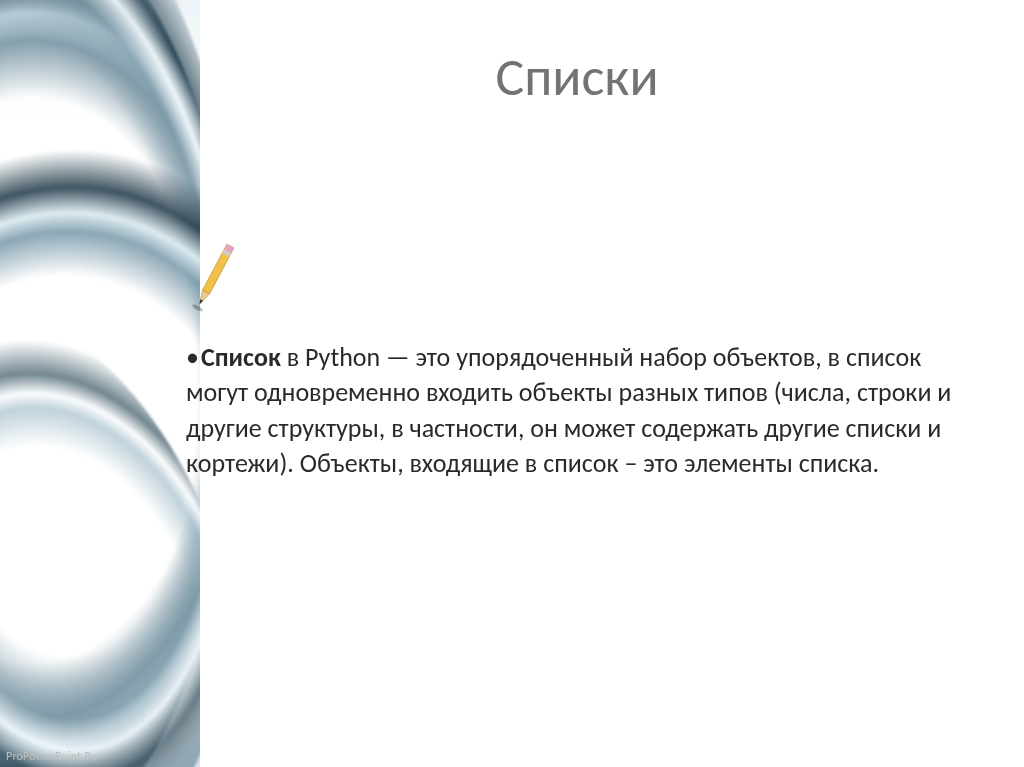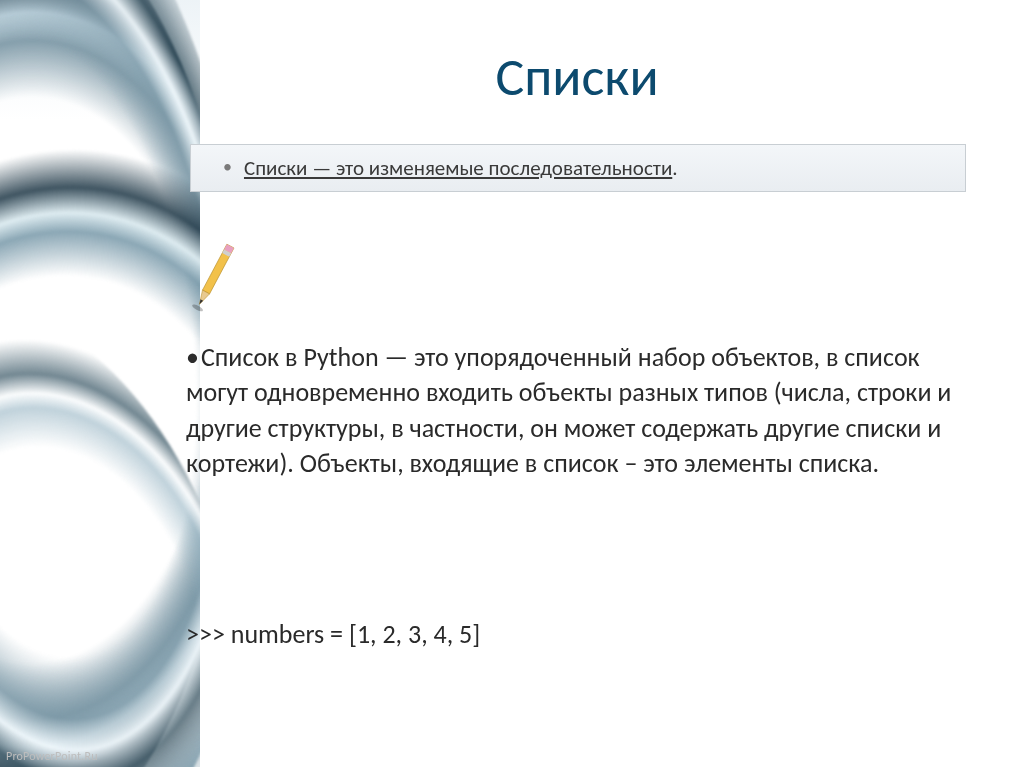--- a/index.html
+++ b/index.html
@@ -69,21 +69,21 @@
     height: 120px;
     background: linear-gradient(180deg, rgba(235,242,246,0.9), rgba(180,200,210,0.0));
   }
   .title {
     position: absolute;
     top: 44px;
     left: 190px;
     right: 60px;
     text-align: center;
     font-size: 54px;
-    color: #0c4a6e;
+    color: #737373;
   }
   .subtitle-box {
     position: absolute;
     top: 144px;
     left: 190px;
     width: 776px;
     background: linear-gradient(180deg, #f3f6f9 0%, #e9edf1 100%);
     border: 1px solid #c8ced3;
     padding: 10px 18px 10px 32px;
     box-sizing: border-box;
@@ -116,21 +116,21 @@
     width: 790px;
     font-size: 26px;
     line-height: 1.36;
     color: #2a2a2a;
   }
   .body-text .dot {
     font-size: 26px;
     color: #2a2a2a;
     margin-right: 2px;
   }
-  .body-text b { font-weight: normal; }
+  .body-text b { font-weight: bold; }
   .code-line {
     position: absolute;
     left: 186px;
     top: 618px;
     font-size: 26px;
     color: #2a2a2a;
   }
   .watermark {
     position: absolute;
     left: 6px;
@@ -149,38 +149,34 @@
   <div class="bg-swirl">
     <div class="bg-top-gloss"></div>
     <div class="strand strand1"></div>
     <div class="strand strand2"></div>
     <div class="strand strand3"></div>
     <div class="strand strand4"></div>
   </div>
 
   <div class="title">Списки</div>
 
-  <div class="subtitle-box">
-    <span class="bullet">•</span><span class="link">Списки — это изменяемые последовательности</span><span>.</span>
-  </div>
 
   <div class="pencil">
     <svg width="56" height="90" viewBox="0 0 56 90">
       <g transform="rotate(28 28 45)">
         <rect x="24" y="10" width="8" height="52" fill="#f2c14a" stroke="#b98f2a" stroke-width="0.6"></rect>
         <rect x="24" y="10" width="8" height="6" fill="#e8a0c0"></rect>
         <rect x="24" y="16" width="8" height="4" fill="#cfcfcf"></rect>
         <polygon points="24,62 32,62 28,76" fill="#e8c98f" stroke="#b98f2a" stroke-width="0.5"></polygon>
         <polygon points="26.5,71 29.5,71 28,76" fill="#333"></polygon>
         <ellipse cx="28" cy="80" rx="6" ry="2.2" fill="rgba(0,0,0,0.25)"></ellipse>
       </g>
     </svg>
   </div>
 
   <div class="body-text">
     <span class="dot">•</span><b>Список</b><span> в Python — это упорядоченный набор объектов, в список могут одновременно входить объекты разных типов (числа, строки и другие структуры, в частности, он может содержать другие списки и кортежи). Объекты, входящие в список – это элементы списка.</span>
   </div>
 
-  <div class="code-line">&gt;&gt;&gt; numbers = [1, 2, 3, 4, 5]</div>
 
   <div class="watermark">ProPowerPoint.Ru</div>
 
 </div>
 
 </body></html>

